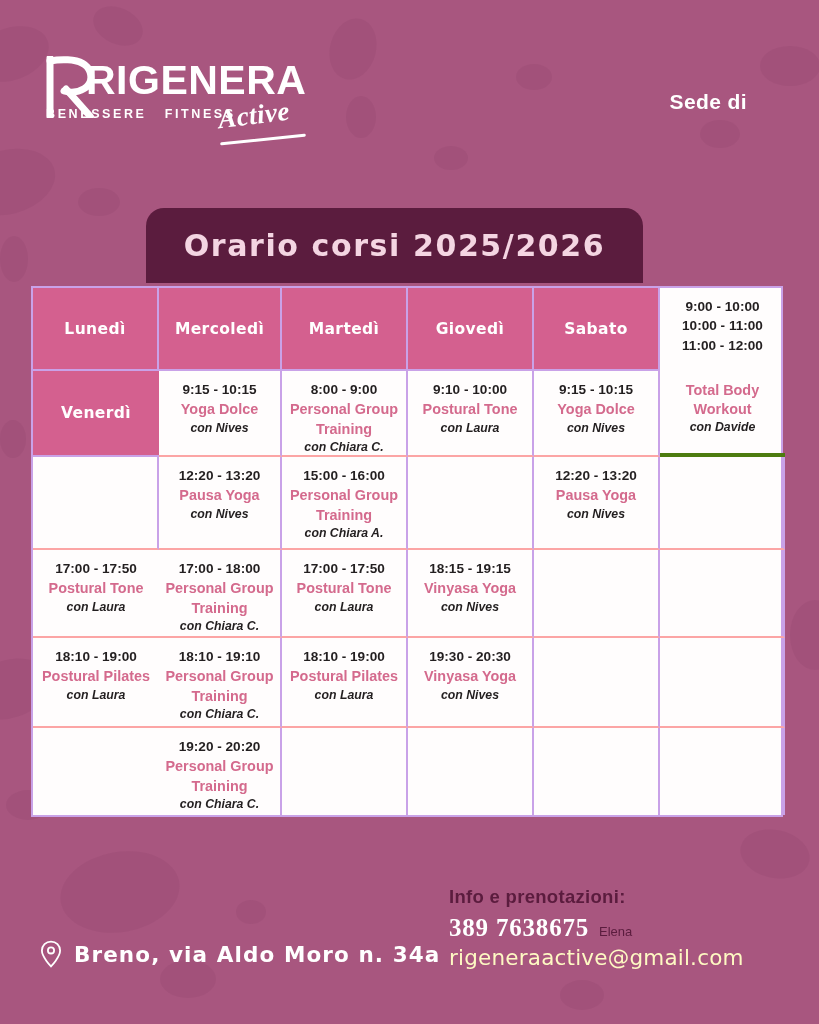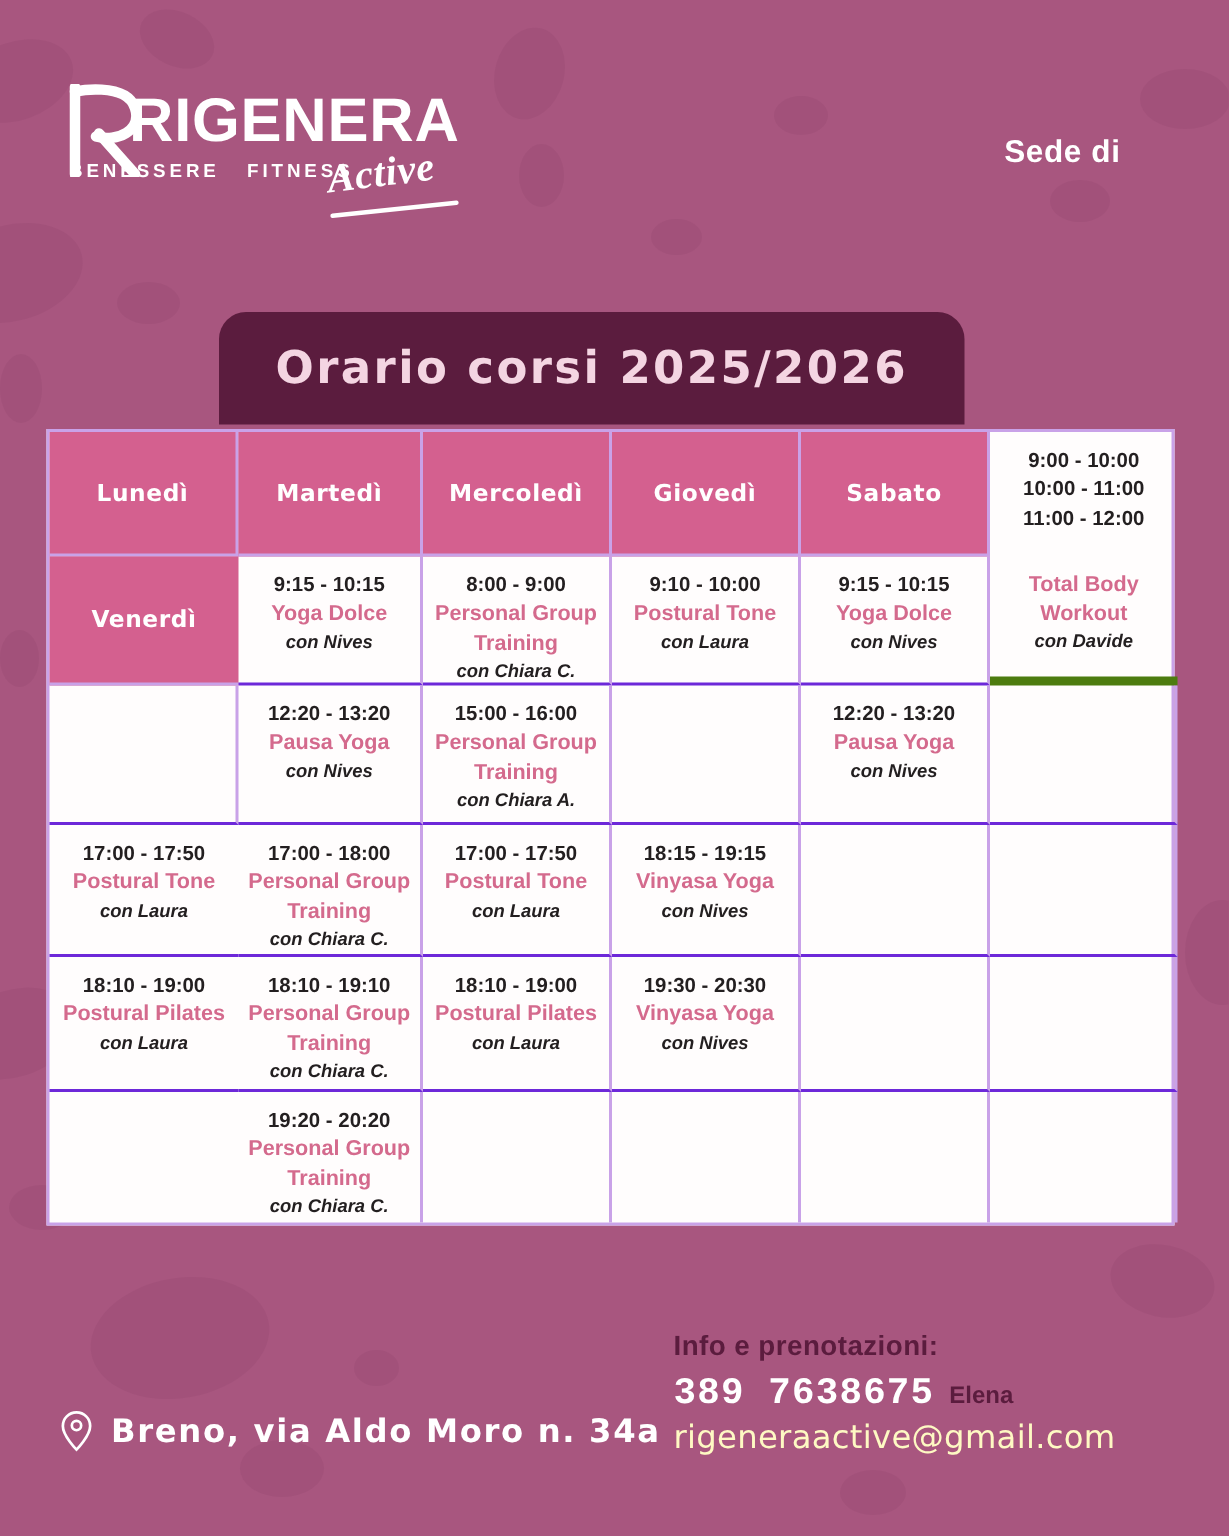--- a/index.html
+++ b/index.html
@@ -109,21 +109,21 @@
     position: absolute; left: 31px; top: 286px;
     width: 752px;
     border: 2px solid #c9a2e8;
     background: #fffdfd;
     display: grid;
     grid-template-columns: 126px 123px 126px 126px 126px 125px;
     grid-template-rows: 83px 86px 93px 88px 90px 87px;
   }
   .cell {
     border-right: 2px solid #c9a2e8;
-    border-bottom: 2px solid #6d28d9;
+    border-bottom: 2px solid #fca5a5;
     padding: 9px 5px 6px;
     text-align: center;
     display: flex;
     flex-direction: column;
     align-items: center;
     overflow: hidden;
   }
   .cell:nth-child(6n) { border-right: none; }
   .head {
     background: #d4608f;
@@ -156,21 +156,21 @@
     color: #231f20;
     font-size: 12.3px;
     font-style: italic;
     font-weight: 700;
     line-height: 1.3;
     margin-top: 1px;
   }
   .sat-span {
     grid-column: 6; grid-row: 1 / span 2;
     border-right: none;
-    border-bottom: 6px solid #4d7c0f;
+    border-bottom: 4px solid #4d7c0f;
   }
   .sat-span .course { margin-top: 26px; }
 
   
   .contact {
     position: absolute; right: 40px; top: 886px;
     text-align: left;
     width: 330px;
   }
   .contact-title {
@@ -179,26 +179,26 @@
     font-weight: 700;
     letter-spacing: .3px;
     margin-bottom: 6px;
   }
   .phone-line { display: flex; align-items: baseline; gap: 10px; }
   .phone {
     color: #ffffff;
     font-size: 25px;
     font-weight: 700;
     letter-spacing: .8px;
-    font-family: Liberation Mono, monospace;
+    font-family: Liberation Serif, serif;
   }
   .contact-name {
     color: #5b1c3e;
-    font-size: 16px;
-    font-weight: 700;
+    font-size: 13px;
+    font-weight: 400;
   }
   .email {
     color: #fef9c3;
     font-size: 21.5px;
     font-weight: 400;
     letter-spacing: .2px;
     margin-top: 3px;
     font-family: "DejaVu Sans", sans-serif;
   }
 
@@ -266,24 +266,24 @@
   <div class="title-pill">
     <div class="t">Orario corsi 2025/2026</div>
   </div>
 
   <div class="table">
 
     <div class="cell head">
         <span class="day">Lunedì</span>
       </div>
     <div class="cell head">
+        <span class="day">Mercoledì</span>
+      </div>
+    <div class="cell head">
         <span class="day">Martedì</span>
-      </div>
-    <div class="cell head">
-        <span class="day">Mercoledì</span>
       </div>
     <div class="cell head">
         <span class="day">Giovedì</span>
       </div>
     <div class="cell head">
         <span class="day">Sabato</span>
       </div>
     <div class="cell head">
         <span class="day">Venerdì</span>
       </div>

